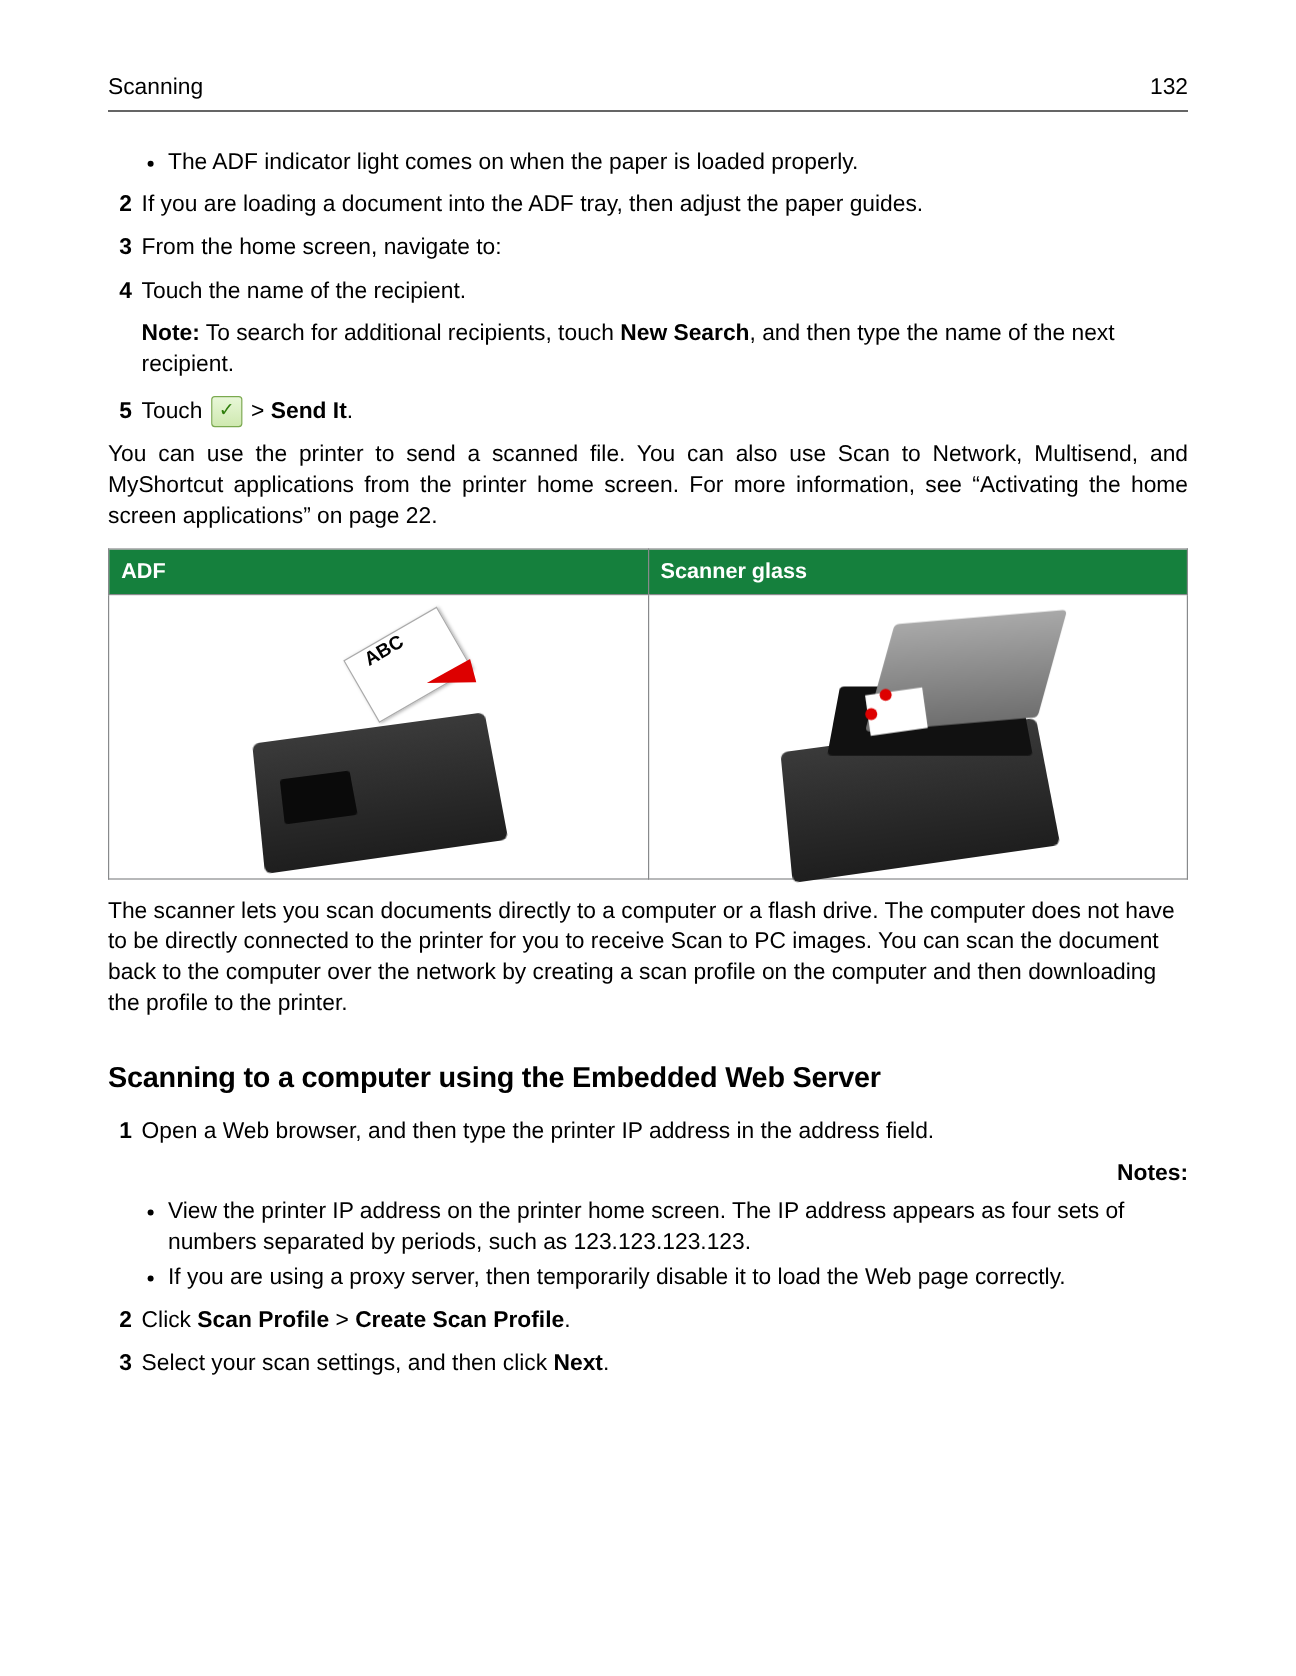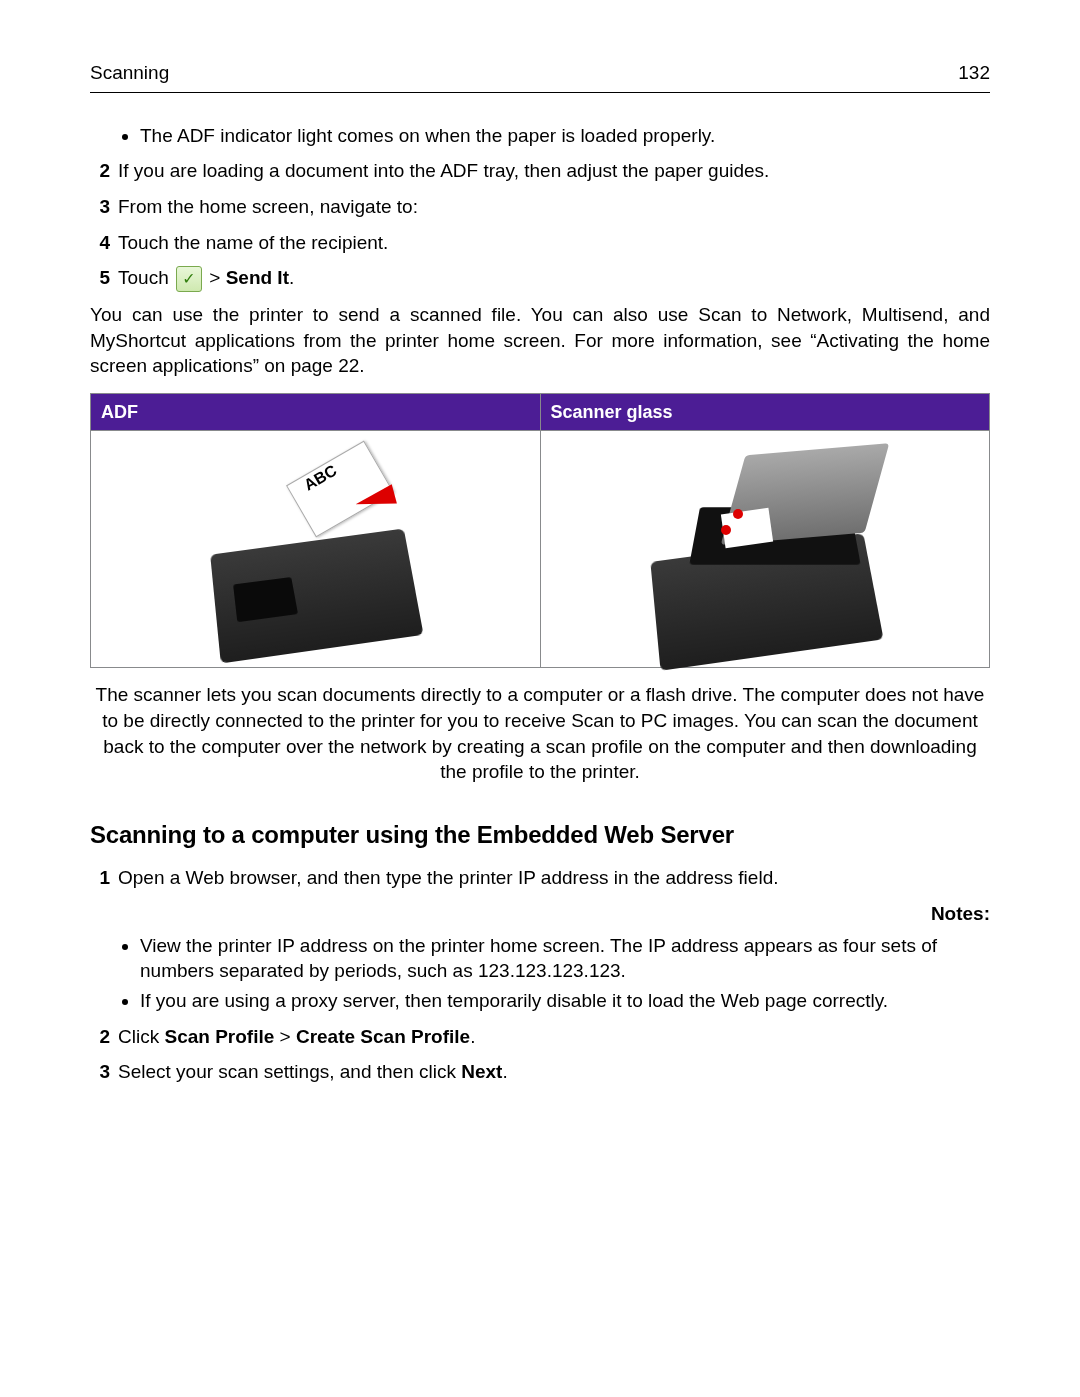--- a/index.html
+++ b/index.html
@@ -12,23 +12,23 @@
   .numstep { display: flex; align-items: flex-start; margin: 10px 0; }
   .numstep .num { width: 28px; flex: 0 0 28px; text-align: right; font-weight: 700; padding-right: 8px; }
   .numstep .txt { flex: 1 1 auto; }
   .sub { margin-left: 28px; margin-top: 8px; }
   .bold { font-weight: 700; }
   .iconbox { display: inline-block; width: 26px; height: 26px; vertical-align: middle; border-radius: 3px; font-size: 16px; line-height: 24px; text-align: center; margin: 0 2px; }
   .icon-orange { background: linear-gradient(#f7a13a, #d76e10); color: #fff; border: 1px solid #a34e06; }
   .icon-green { background: linear-gradient(#e8f7d8, #cfe9b0); border: 1px solid #7aa94e; color: #2e7d0b; }
   h1.section { font-size: 34px; font-weight: 700; margin: 40px 0 14px 0; letter-spacing: -0.3px; }
   h2.sub { font-size: 24px; font-weight: 700; margin: 34px 0 14px 0; letter-spacing: -0.2px; }
-  .para { font-size: 19px; margin: 10px 0 14px 0; text-align: center; }
+  .para { font-size: 19px; margin: 10px 0 14px 0; }
   table.scan { width: 100%; border-collapse: collapse; margin: 12px 0 14px 0; }
-  table.scan th { background: #4c1d95; color: #fff; text-align: left; font-weight: 700; font-size: 18px; padding: 6px 10px; border: 1px solid #888a8c; }
+  table.scan th { background: #15803d; color: #fff; text-align: left; font-weight: 700; font-size: 18px; padding: 6px 10px; border: 1px solid #888a8c; }
   table.scan td { border: 1px solid #888a8c; vertical-align: top; padding: 8px 10px; font-size: 18px; }
   .imgcell { height: 230px; text-align: center; vertical-align: middle !important; background: #fff; }
   
   .printer { position: relative; width: 260px; height: 200px; margin: 10px auto; }
   .p-body { position: absolute; bottom: 0; left: 30px; width: 200px; height: 110px; background: linear-gradient(#3a3a3a, #1e1e1e); border-radius: 6px; transform: perspective(400px) rotateX(10deg) rotateZ(-8deg); }
   .p-screen { position: absolute; bottom: 30px; left: 50px; width: 60px; height: 40px; background: #0a0a0a; border-radius: 3px; transform: perspective(300px) rotateX(20deg) rotateZ(-8deg); }
   .p-adf .paper { position: absolute; top: 10px; left: 110px; width: 90px; height: 60px; background: #fff; border: 1px solid #aaa; transform: rotate(-30deg); box-shadow: 1px 1px 3px rgba(0,0,0,.3); }
   .p-adf .abc { position: absolute; top: 18px; left: 118px; transform: rotate(-30deg); font-weight: 700; font-size: 16px; }
   .p-adf .arrow { position: absolute; top: 40px; left: 170px; width: 0; height: 0; border-right: 40px solid #d00; border-top: 10px solid transparent; border-bottom: 10px solid transparent; transform: rotate(-15deg); }
   .p-glass .lid { position: absolute; top: 0; left: 100px; width: 140px; height: 90px; background: linear-gradient(#a9a9a9, #6f6f6f); border-radius: 4px; transform: skewX(-20deg) rotate(-5deg); }
@@ -60,20 +60,23 @@
     </div>
 
     <div class="numstep">
       <div class="num">3</div>
       <div class="txt">From the home screen, navigate to:</div>
     </div>
 
     <div class="numstep">
       <div class="num">4</div>
       <div class="txt">Touch the name of the recipient.</div>
+    </div>
+    <div class="sub" style="margin-bottom:14px;">
+      <span class="bold">Note:</span><span> To search for additional recipients, touch </span><span class="bold">New Search</span><span>, and then type the name of the next recipient.</span>
     </div>
 
     <div class="numstep">
       <div class="num">5</div>
       <div class="txt">
         <span>Touch </span>
         <span class="iconbox icon-green">✓</span>
         <span> &gt; </span><span class="bold">Send It</span><span>.</span>
       </div>
     </div>

